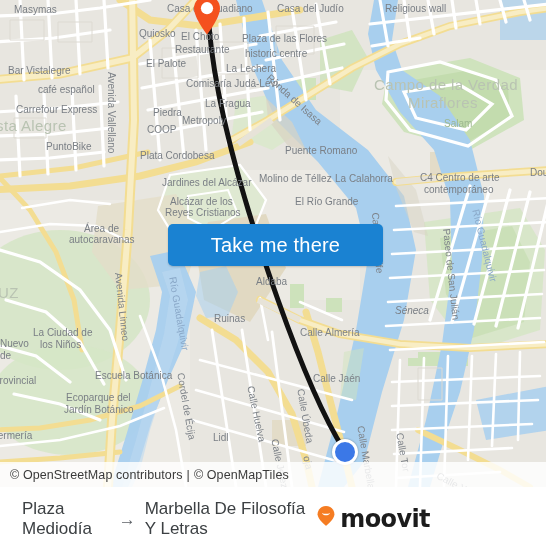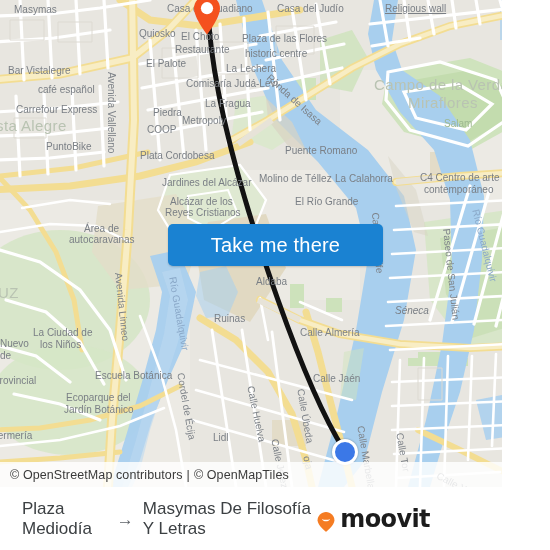--- a/index.html
+++ b/index.html
@@ -12,21 +12,21 @@
   #app {
     position: relative;
     width: 550px; height: 550px;
     overflow: hidden;
   }
 
   
   #map {
     position: absolute;
     left: 0; top: 0;
-    width: 502px; height: 487px;
+    width: 546px; height: 487px;
     background: #e9e5dc;
     overflow: hidden;
   }
   #map-svg { position: absolute; left: 0; top: 0; }
 
   .maplabel {
     position: absolute;
     font-family: "Liberation Sans", sans-serif;
     color: #6b6f74;
     white-space: nowrap;
@@ -111,21 +111,21 @@
   }
   #route-summary .arrow {
     font-size: 17px;
     color: #5f6368;
     line-height: 1;
     position: relative;
     top: 0px;
   }
   #brand {
     display: flex;
-    align-items: flex-end;
+    align-items: flex-start;
     gap: 3px;
   }
   #brand-mark { width: 22px; height: 22px; display:block; }
   #brand-text {
     font-size: 24px;
     font-weight: bold;
     color: #1c1c1c;
     letter-spacing: -0.6px;
     font-family: "DejaVu Sans", sans-serif;
   }
@@ -329,21 +329,21 @@
 
         <path d="M209,26 C216,110 246,210 278,300 C300,362 324,418 344,450" stroke="#121212" stroke-width="5" fill="none" stroke-linecap="round"></path>
       </g>
     </svg>
 
     <div id="labels">
         <div class="maplabel poi" style="left: 14px; top: 4px;">Masymas</div>
         <div class="maplabel poi" style="left: 139px; top: 28px;">Quiosko</div>
         <div class="maplabel poi" style="left: 167px; top: 3px;">Casa del Guadiano</div>
         <div class="maplabel poi" style="left: 277px; top: 3px;">Casa del Judío</div>
-        <div class="maplabel poi" style="left: 385px; top: 3px; text-decoration: underline;">Religious wall</div>
+        <div class="maplabel poi" style="left: 385px; top: 3px;">Religious wall</div>
         <div class="maplabel poi" style="left: 146px; top: 58px;">El Palote</div>
         <div class="maplabel poi" style="left: 181px; top: 31px;">El Choto</div>
         <div class="maplabel poi" style="left: 175px; top: 44px;">Restaurante</div>
         <div class="maplabel poi" style="left: 242px; top: 33px;">Plaza de las Flores</div>
         <div class="maplabel poi" style="left: 245px; top: 48px;">historic centre</div>
         <div class="maplabel poi" style="left: 226px; top: 63px;">La Lechera</div>
         <div class="maplabel poi" style="left: 186px; top: 78px;">Comisaría Judá-Leví</div>
         <div class="maplabel poi" style="left: 8px; top: 65px;">Bar Vistalegre</div>
         <div class="maplabel poi" style="left: 38px; top: 84px;">café español</div>
         <div class="maplabel poi" style="left: 16px; top: 104px;">Carrefour Express</div>
@@ -415,21 +415,21 @@
       <span>© OpenStreetMap contributors</span>
       <span class="sep">|</span>
       <span>© OpenMapTiles</span>
     </div>
   </div>
 
   <div id="footer">
     <div id="route-summary">
       <span>Plaza Mediodía</span>
       <span class="arrow">→</span>
-      <span>Masymas De Filosofía Y Letras</span>
+      <span>Marbella De Filosofía Y Letras</span>
     </div>
     <div id="brand">
       <svg id="brand-mark" viewBox="0 0 24 24">
         <path d="M12 1.2 C6.9 1.2 2.8 5.2 2.8 10.2 C2.8 16.1 12 22.8 12 22.8 C12 22.8 21.2 16.1 21.2 10.2 C21.2 5.2 17.1 1.2 12 1.2 Z" fill="#f57c22"></path>
         <path d="M7.6 8.6 C8.6 12.0 15.4 12.0 16.4 8.6 C14.0 9.9 10.0 9.9 7.6 8.6 Z" fill="#ffffff"></path>
       </svg>
       <span id="brand-text">moovit</span>
     </div>
   </div>
 </div>

